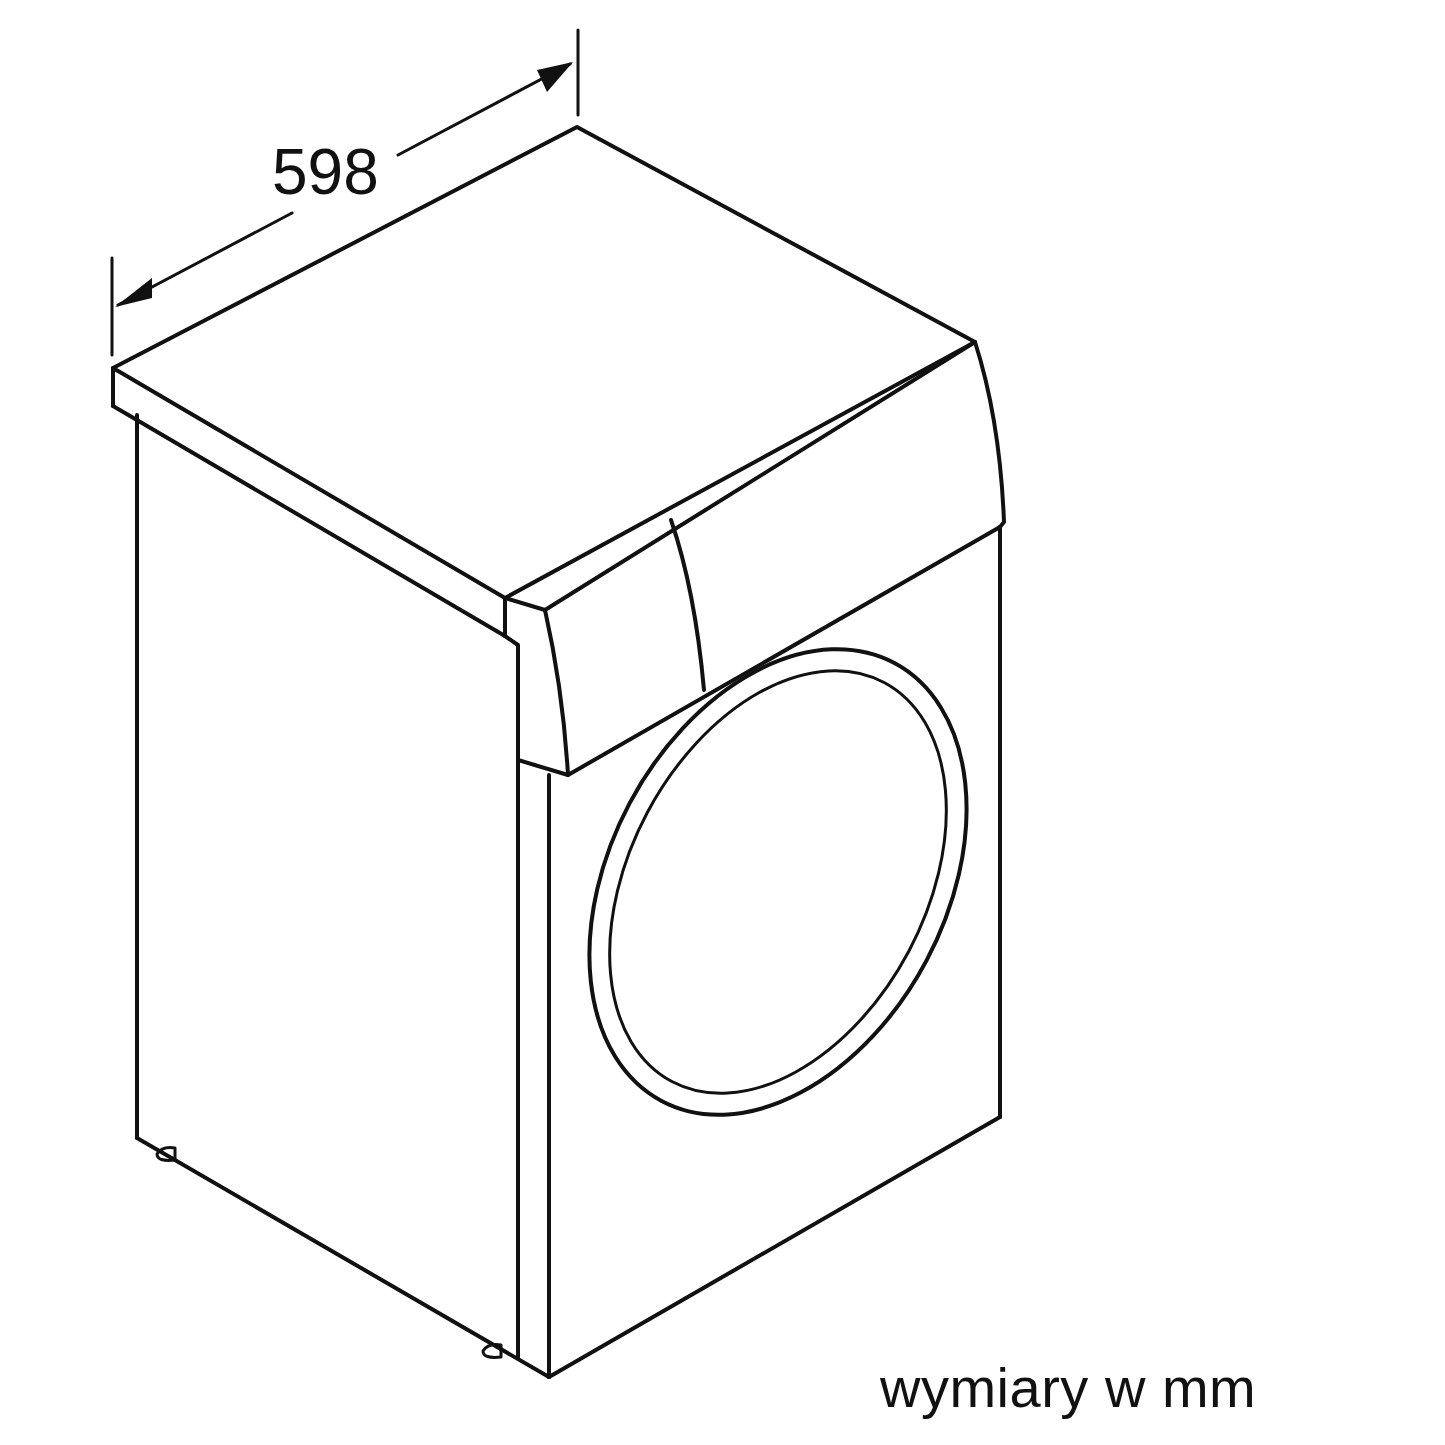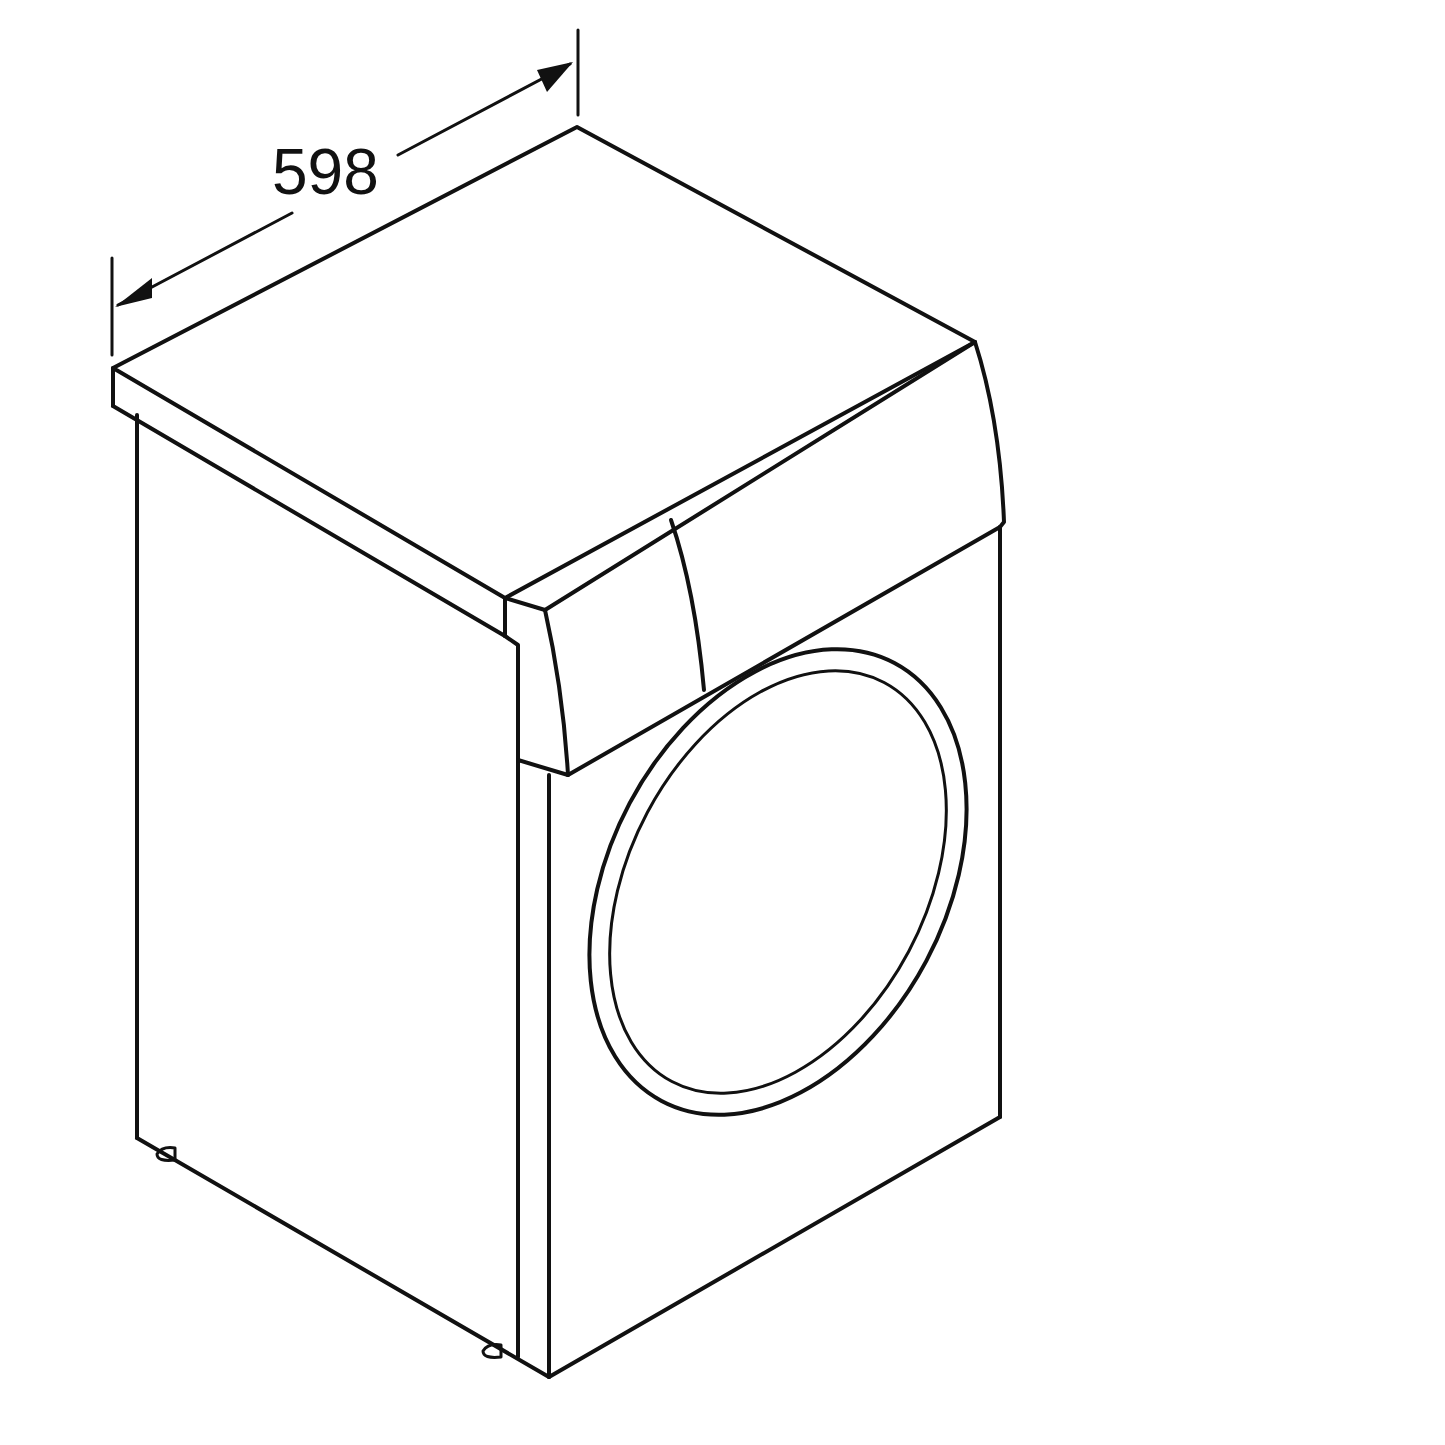--- a/index.html
+++ b/index.html
@@ -64,13 +64,14 @@
       <line x1="549" y1="1377" x2="1000" y2="1117"></line>
     </g>
 
     <g>
       <ellipse cx="778" cy="882" rx="168" ry="248" transform="rotate(28 778 882)"></ellipse>
       <ellipse cx="778" cy="882" rx="148" ry="226" transform="rotate(28 778 882)" stroke-width="3"></ellipse>
     </g>
   </svg>
 
   <div class="dim-label">598</div>
+  <div class="caption">wymiary w mm</div>
 </div>
 
 </body></html>

